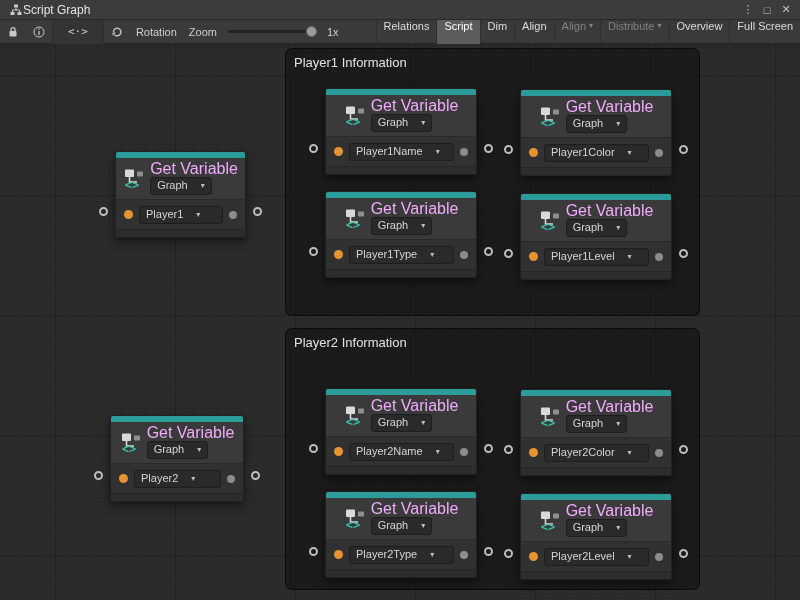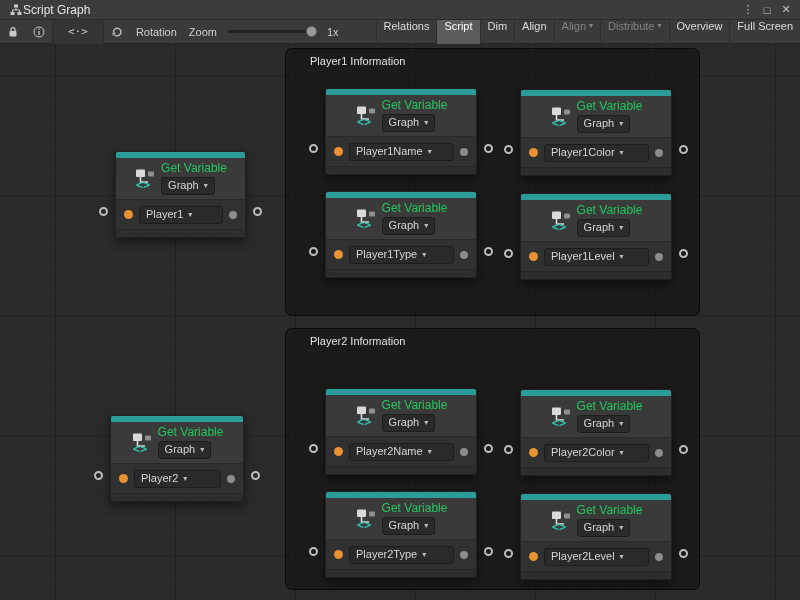--- a/index.html
+++ b/index.html
@@ -37,30 +37,30 @@
     background-image:
       linear-gradient(rgba(0,0,0,.22) 1px,transparent 1px),
       linear-gradient(90deg,rgba(0,0,0,.22) 1px,transparent 1px),
       linear-gradient(rgba(0,0,0,.08) 1px,transparent 1px),
       linear-gradient(90deg,rgba(0,0,0,.08) 1px,transparent 1px);
     background-size:120px 120px,120px 120px,12px 12px,12px 12px;
     background-position:55px 31px,55px 31px,1px 1px,1px 1px}
 
   .group{position:absolute;background:rgba(14,14,14,.55);border:1px solid rgba(0,0,0,.55);
          border-radius:7px;z-index:1}
-  .group-title{padding:6px 24px;font-size:11px;color:#e3e3e3}
+  .group-title{padding:6px 8px;font-size:13px;color:#e3e3e3}
 
   .node{position:absolute;z-index:2;background:#3a3a3a;border:1px solid #212121;border-radius:3px;
         box-shadow:0 4px 10px rgba(0,0,0,.5)}
   .accent{height:6px;background:#2b9c99;border-radius:2px 2px 0 0}
   .head{display:flex;align-items:center;justify-content:center;gap:5px;padding:4px 6px}
   .nicon{width:22px;height:22px;flex:0 0 auto}
   .txt{display:flex;flex-direction:column;align-items:flex-start;gap:2px}
-  .ntitle{font-size:12px;line-height:13px;color:#22c55e;white-space:nowrap}
-  .chip{display:inline-flex;align-items:center;gap:5px;background:#2a2a2a;border:1px solid #1d1d1d;
+  .ntitle{font-size:16px;line-height:13px;color:#f0abfc;white-space:nowrap}
+  .chip{display:inline-flex;align-items:center;gap:13px;background:#2a2a2a;border:1px solid #1d1d1d;
         border-radius:3px;padding:1px 6px 2px;font-size:11px;line-height:13px;color:#d6d6d6;white-space:nowrap}
   .chip .arrow{font-size:8px;color:#bdbdbd}
   .ports{display:flex;align-items:center;gap:6px;background:#313131;border-top:1px solid #2a2a2a;
          padding:0 8px;height:30px}
   .dot{border-radius:50%;flex:0 0 auto}
   .dot.orange{width:9px;height:9px;background:#e79332}
   .dot.gray{width:8px;height:8px;background:#8c8c8c}
   .var-chip{flex:1;justify-content:flex-start}
   .nfooter{height:8px;background:#2d2d2d;border-radius:0 0 3px 3px;border-top:1px solid #262626}
   .ring{position:absolute;width:9px;height:9px;border:2px solid #bdbdbd;border-radius:50%;top:55px}

